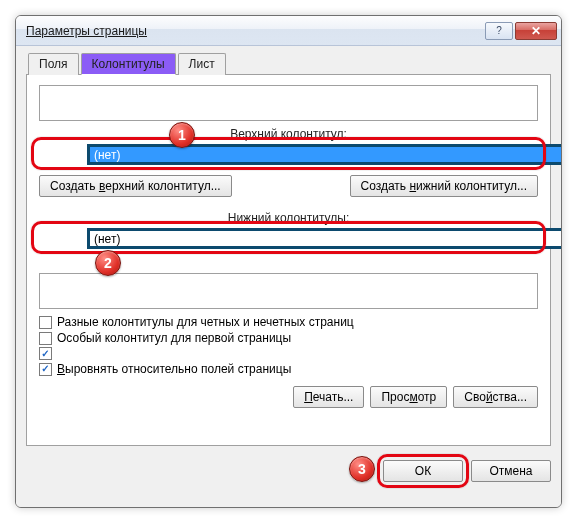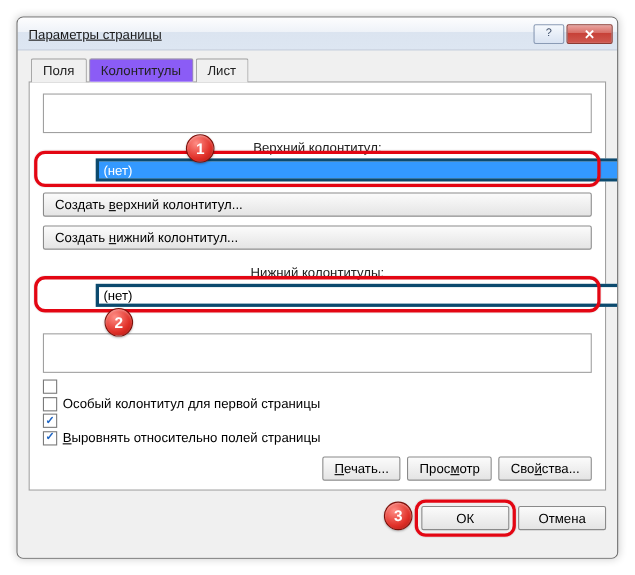--- a/index.html
+++ b/index.html
@@ -18,21 +18,21 @@
   .preview-box { height:36px; border:1px solid #a0a0a0; background:#fff; margin:0 0 6px;}
   .field-label { margin:2px 0 3px; color:#222;text-align:center;}
   .combo-wrap { position:relative; margin-bottom:10px;}
   .combo { height:21px; border:3px solid #0c4a6e; background:#fff; display:flex; align-items:center; width:100%;margin-left:48px;}
   .combo.selected .combo-text { background:#3399ff; color:#fff; }
   .combo-text { flex:1; padding:0 4px; height:100%; display:flex; align-items:center;}
   .combo-arrow { width:17px; height:100%; border-left:1px solid #b0b0b0; background:linear-gradient(to bottom,#f4f4f4,#dcdcdc); display:flex; align-items:center; justify-content:center;}
   .combo-arrow::after { content:""; border:4px solid transparent; border-top-color:#333; margin-top:3px;}
   .highlight-ring { position:absolute; border:3px solid #e30613; border-radius:10px; pointer-events:none; box-shadow:0 0 0 1px rgba(0,0,0,0.05);}
   .marker { position:absolute; width:26px; height:26px; border-radius:50%; background:radial-gradient(circle at 35% 30%, #ff8d85, #e03028 60%, #a6120d); color:#fff; font-weight:bold; font-size:14px; display:flex; align-items:center; justify-content:center; border:1px solid #7a100a; box-shadow:inset 0 1px 2px rgba(255,255,255,0.4), 0 1px 2px rgba(0,0,0,0.3); z-index:10;}
-  .btnrow { display:flex; justify-content:space-between; gap:8px; margin:6px 0 14px;flex-direction:column;}
+  .btnrow { display:flex; justify-content:space-between; gap:8px; margin:6px 0 14px;}
   .btn { padding:2px 10px; height:22px; border:1px solid #8a8a8a; background:linear-gradient(to bottom,#fbfbfb,#e4e4e4); border-radius:2px; display:flex; align-items:center; cursor:default;}
   .checks { margin-top:6px;}
   .checkrow { display:flex; align-items:center; gap:5px; margin:2px 0;}
   .chk { width:13px; height:13px; border:1px solid #7a7a7a; background:#fff; display:inline-flex; align-items:center; justify-content:center; font-size:10px; color:#1a6b1a;}
   .chk.checked::after { content:"✓"; line-height:1; color:#2066c4; font-weight:bold;}
   .bottomrow { display:flex; justify-content:flex-end; gap:6px; margin-top:10px;}
   .actionrow { display:flex; justify-content:flex-end; gap:8px; margin-top:14px; position:relative;}
   .btn.wide { min-width:80px; justify-content:center;}
   u.mn { text-decoration: underline; }
 </style>
@@ -87,20 +87,21 @@
           </div>
           <div class="highlight-ring" style="left:-8px; top:-7px; right:-8px; height:33px;"></div>
           <div class="marker" style="left:56px; top:22px;">2</div>
         </div>
 
         <div class="preview-box" style="margin-top:24px;"></div>
 
         <div class="checks">
           <div class="checkrow">
             <span class="chk"></span>
+            <span>Разные колонтитулы для четных и нечетных страниц</span>
           </div>
           <div class="checkrow">
             <span class="chk"></span>
             <span>Особый колонтитул для первой страницы</span>
           </div>
           <div class="checkrow">
             <span class="chk checked"></span>
           </div>
           <div class="checkrow">
             <span class="chk checked"></span>

